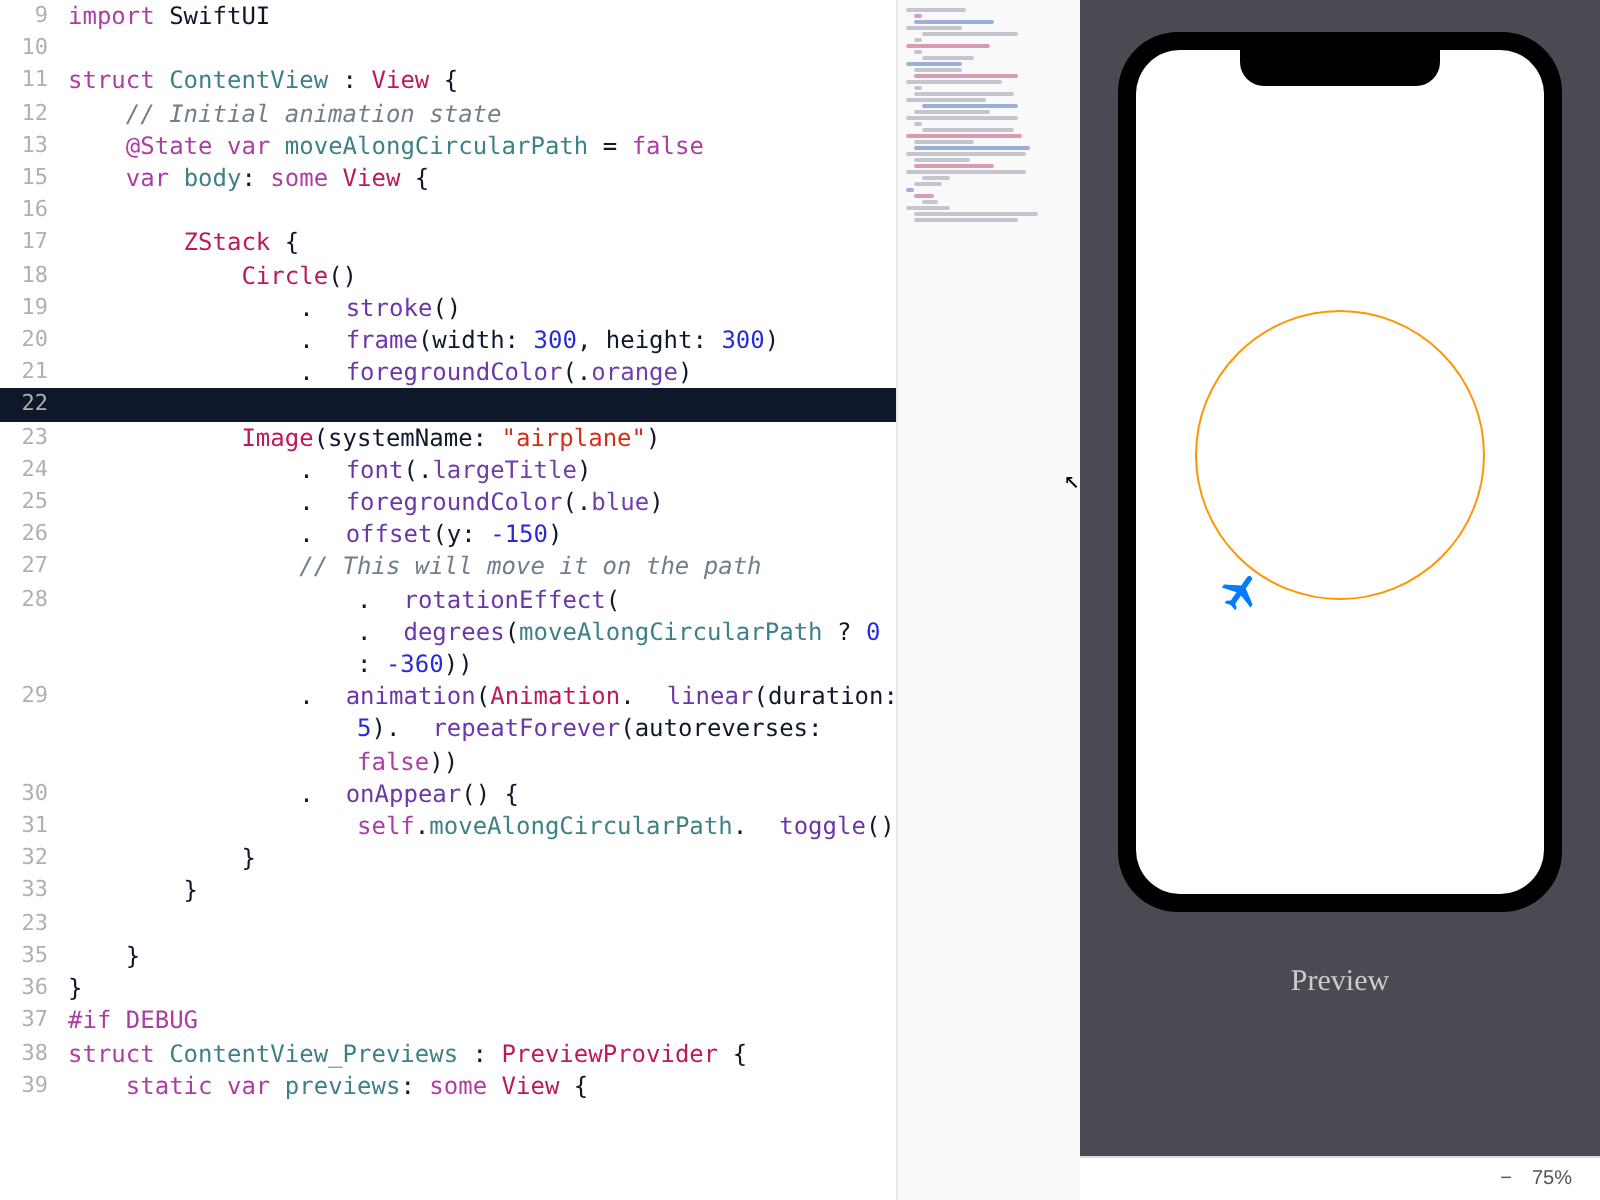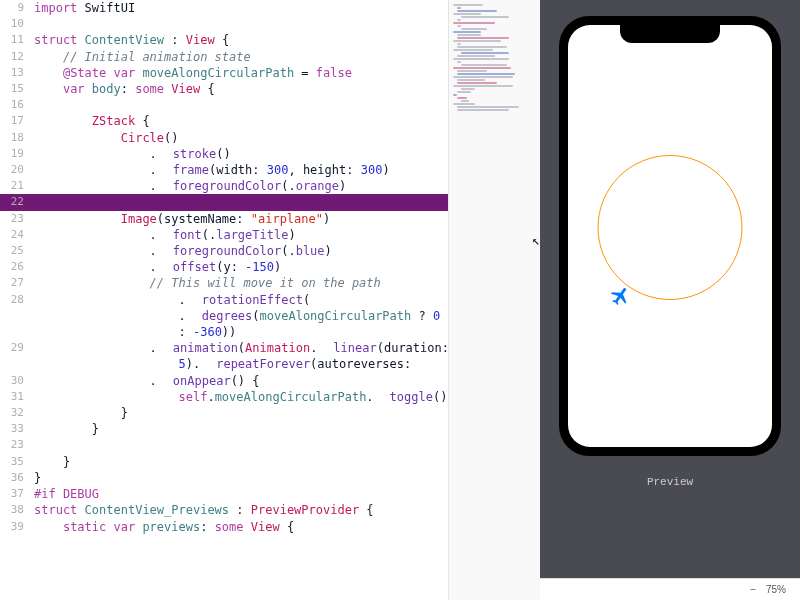--- a/index.html
+++ b/index.html
@@ -41,21 +41,21 @@
 .kw-purple-type { color: #be185d; }
 .kw-type-user { color: #3e8087; }
 .kw-number { color: #272ad8; }
 .kw-string { color: #d12f1b; }
 .kw-comment { color: #707f8c; font-style: italic; }
 .kw-method { color: #6c36a9; margin-left: 16px; }
 .kw-prop { color: #3e8087; }
 .kw-enum { color: #703daa; }
 .kw-black { color: #0f172a; }
 .kw-bool { color: #ad3da4; }
-.current-line { background: #701a75; }
+.current-line { background: #0f172a; }
 .minimap {
   width: 92px;
   height: 600px;
   background: #f9f9f9;
   border-left: 1px solid #e5e5e5;
   padding: 4px 2px;
   overflow: hidden;
 }
 .mini-line {
   height: 2px;
@@ -124,24 +124,24 @@
 .airplane {
   position: absolute;
   top: 260px;
   left: 42px;
   color: #007aff;
   font-size: 21px;
   transform: rotate(-10deg);
 }
 .preview-label {
   position: absolute;
-  bottom: 112px;
+  bottom: 100px;
   color: #ccc;
-  font-family: Liberation Mono, monospace;
-  font-size: 11px;
+  font-family: Liberation Serif, serif;
+  font-size: 15px;
 }
 .bottom-bar {
   position: absolute;
   bottom: 0;
   left: 0;
   right: 0;
   height: 22px;
   background: #fff;
   border-top: 1px solid #ddd;
   display: flex;
@@ -182,20 +182,21 @@
     <div class="code-line"><div class="gutter">23</div><div class="code">            <span class="kw-purple-type">Image</span><span class="kw-black">(systemName: </span><span class="kw-string">"airplane"</span><span class="kw-black">)</span></div></div>
     <div class="code-line"><div class="gutter">24</div><div class="code">                <span class="kw-black">.</span><span class="kw-method">font</span><span class="kw-black">(.</span><span class="kw-enum">largeTitle</span><span class="kw-black">)</span></div></div>
     <div class="code-line"><div class="gutter">25</div><div class="code">                <span class="kw-black">.</span><span class="kw-method">foregroundColor</span><span class="kw-black">(.</span><span class="kw-enum">blue</span><span class="kw-black">)</span></div></div>
     <div class="code-line"><div class="gutter">26</div><div class="code">                <span class="kw-black">.</span><span class="kw-method">offset</span><span class="kw-black">(y: </span><span class="kw-number">-150</span><span class="kw-black">)</span></div></div>
     <div class="code-line"><div class="gutter">27</div><div class="code">                <span class="kw-comment">// This will move it on the path</span></div></div>
     <div class="code-line"><div class="gutter">28</div><div class="code">                    <span class="kw-black">.</span><span class="kw-method">rotationEffect</span><span class="kw-black">(</span></div></div>
     <div class="code-line"><div class="gutter"></div><div class="code">                    <span class="kw-black">.</span><span class="kw-method">degrees</span><span class="kw-black">(</span><span class="kw-prop">moveAlongCircularPath</span><span class="kw-black"> ? </span><span class="kw-number">0</span></div></div>
     <div class="code-line"><div class="gutter"></div><div class="code">                    <span class="kw-black">: </span><span class="kw-number">-360</span><span class="kw-black">))</span></div></div>
     <div class="code-line"><div class="gutter">29</div><div class="code">                <span class="kw-black">.</span><span class="kw-method">animation</span><span class="kw-black">(</span><span class="kw-purple-type">Animation</span><span class="kw-black">.</span><span class="kw-method">linear</span><span class="kw-black">(duration:</span></div></div>
     <div class="code-line"><div class="gutter"></div><div class="code">                    <span class="kw-number">5</span><span class="kw-black">).</span><span class="kw-method">repeatForever</span><span class="kw-black">(autoreverses:</span></div></div>
+    <div class="code-line"><div class="gutter"></div><div class="code">                    <span class="kw-bool">false</span><span class="kw-black">))</span></div></div>
     <div class="code-line"><div class="gutter">30</div><div class="code">                <span class="kw-black">.</span><span class="kw-method">onAppear</span><span class="kw-black">() {</span></div></div>
     <div class="code-line"><div class="gutter">31</div><div class="code">                    <span class="kw-pink">self</span><span class="kw-black">.</span><span class="kw-prop">moveAlongCircularPath</span><span class="kw-black">.</span><span class="kw-method">toggle</span><span class="kw-black">()</span></div></div>
     <div class="code-line"><div class="gutter">32</div><div class="code">            <span class="kw-black">}</span></div></div>
     <div class="code-line"><div class="gutter">33</div><div class="code">        <span class="kw-black">}</span></div></div>
     <div class="code-line"><div class="gutter">23</div><div class="code"></div></div>
     <div class="code-line"><div class="gutter">35</div><div class="code">    <span class="kw-black">}</span></div></div>
     <div class="code-line"><div class="gutter">36</div><div class="code"><span class="kw-black">}</span></div></div>
     <div class="code-line"><div class="gutter">37</div><div class="code"><span class="kw-pink">#if DEBUG</span></div></div>
     <div class="code-line"><div class="gutter">38</div><div class="code"><span class="kw-pink">struct </span><span class="kw-type-user">ContentView_Previews</span><span class="kw-black"> : </span><span class="kw-purple-type">PreviewProvider</span><span class="kw-black"> {</span></div></div>
     <div class="code-line"><div class="gutter">39</div><div class="code">    <span class="kw-pink">static </span><span class="kw-pink">var </span><span class="kw-prop">previews</span><span class="kw-black">: </span><span class="kw-pink">some </span><span class="kw-purple-type">View</span><span class="kw-black"> {</span></div></div>

